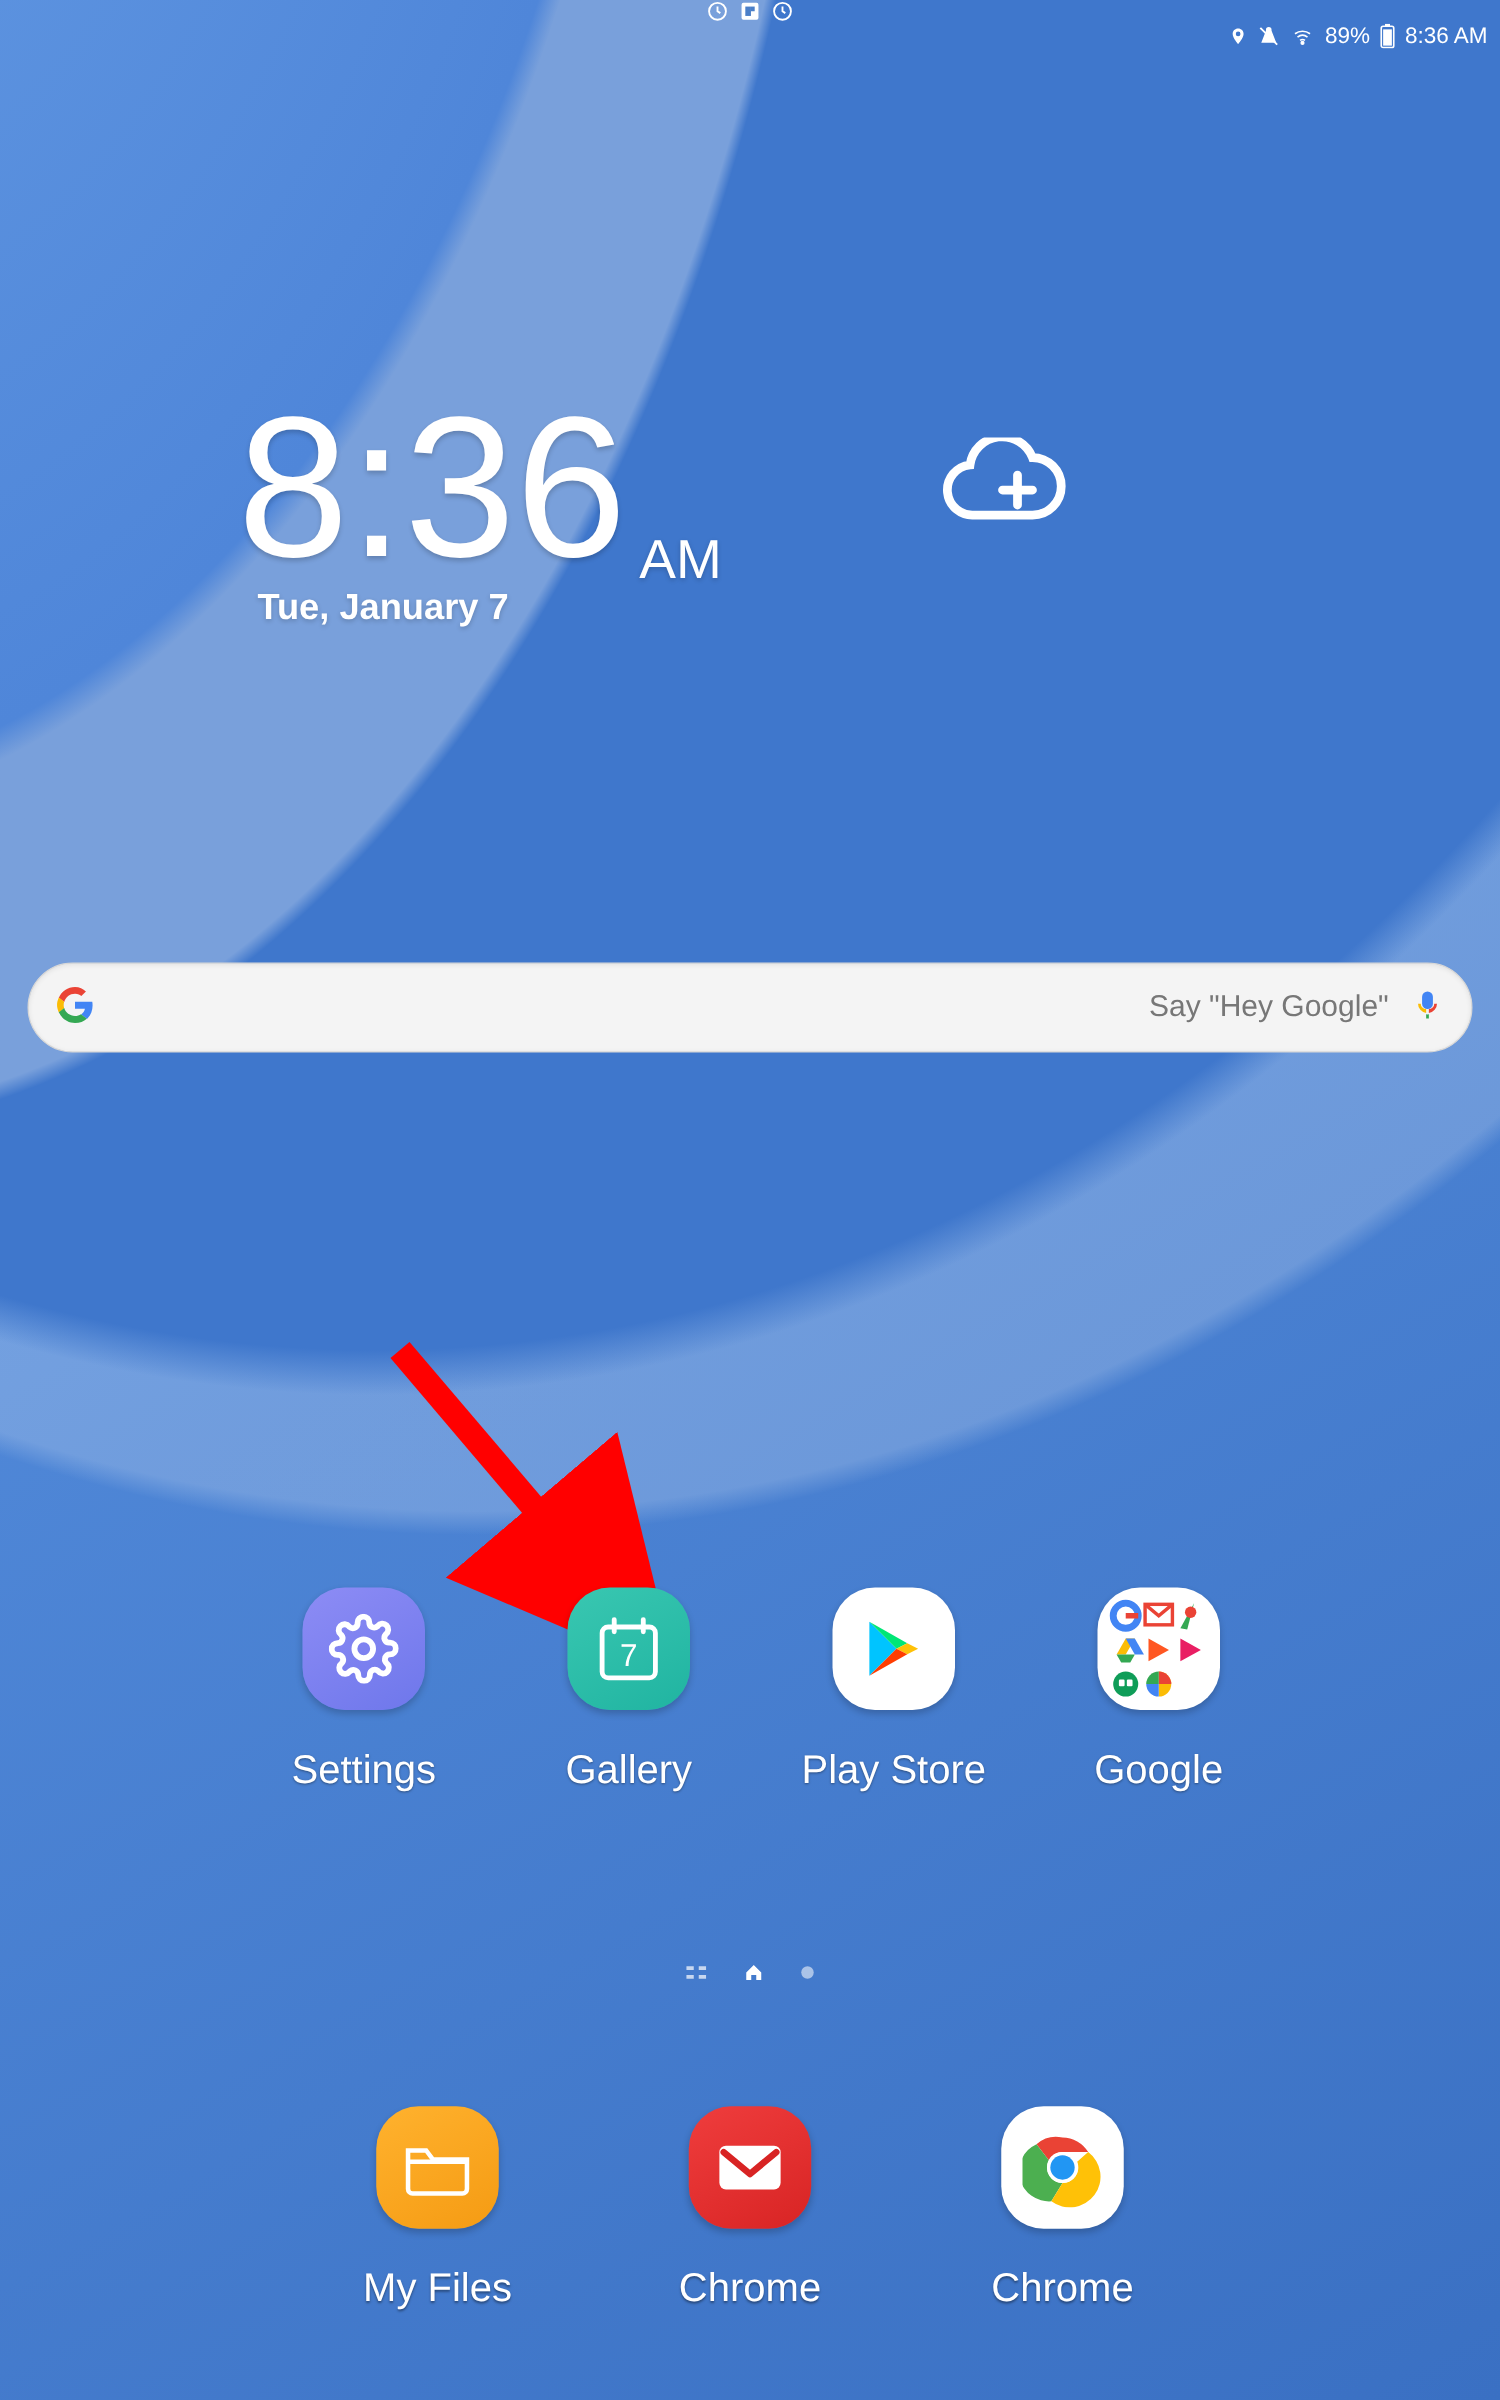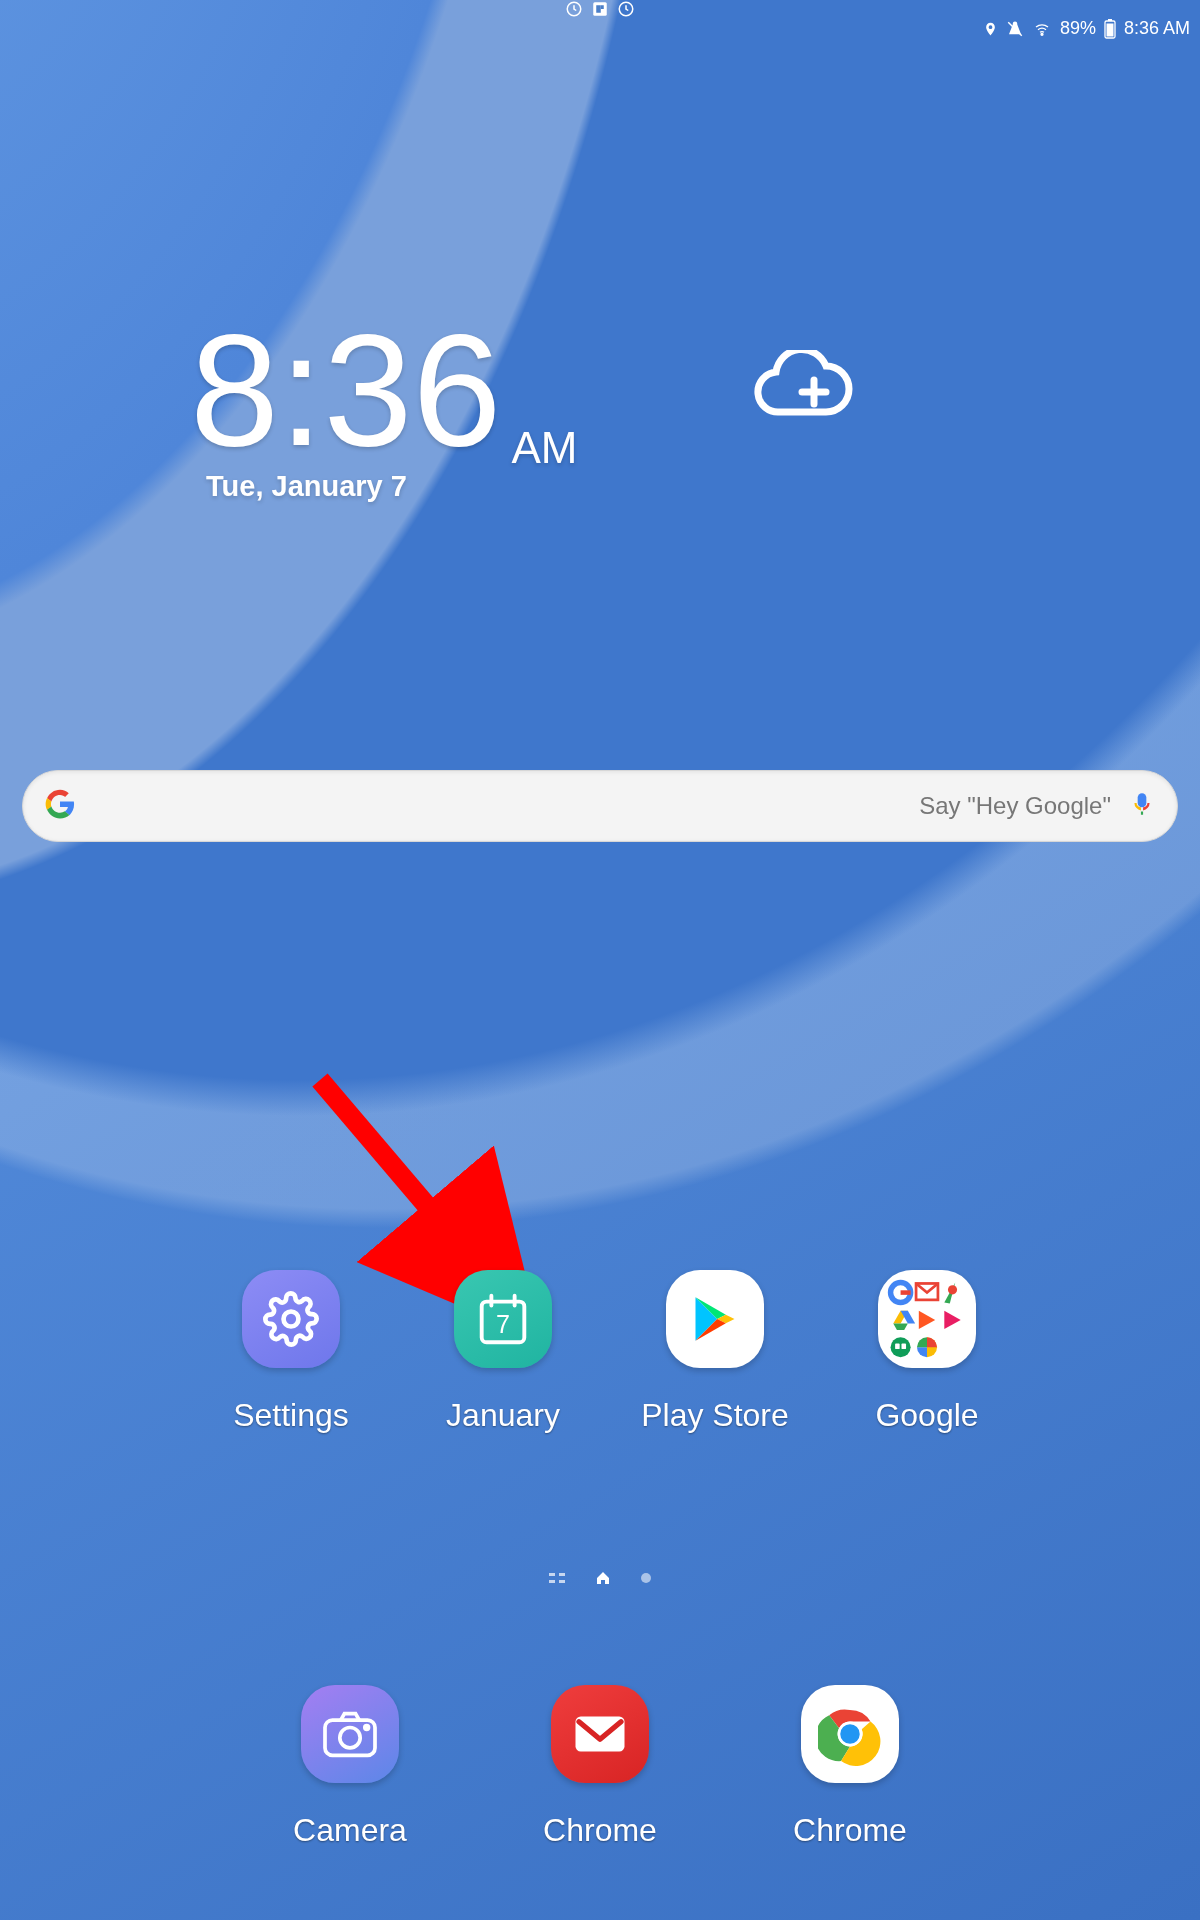--- a/index.html
+++ b/index.html
@@ -178,21 +178,21 @@
 
   <div class="app">
     <div class="tile bg-cal">
       <svg width="62" height="62" viewBox="0 0 64 64">
           <rect x="10" y="14" width="44" height="42" rx="5" fill="none" stroke="#fff" stroke-width="4"></rect>
           <line x1="20" y1="8" x2="20" y2="18" stroke="#fff" stroke-width="4" stroke-linecap="round"></line>
           <line x1="44" y1="8" x2="44" y2="18" stroke="#fff" stroke-width="4" stroke-linecap="round"></line>
           <text x="32" y="46" text-anchor="middle" font-size="26" font-weight="400" fill="#fff" font-family="Arial">7</text>
         </svg>
     </div>
-    <div class="lbl">January</div>
+    <div class="lbl">Gallery</div>
   </div>
 
   <div class="app">
     <div class="tile bg-white">
       <svg width="52" height="56" viewBox="0 0 48 48">
           <path fill="#00C4FF" d="M6 4v40l20-20z"></path>
           <path fill="#00E676" d="M6 4l28 16-8 4z"></path>
           <path fill="#FFC107" d="M34 20l8 4-8 4-8-4z"></path>
           <path fill="#FF3D00" d="M6 44l28-16-8-4z"></path>
         </svg>
@@ -243,33 +243,31 @@
       <rect x="10" y="9" width="6" height="3" fill="#fff" opacity=".7"></rect>
     </svg>
   <svg width="16" height="16">
       <path d="M8 2L2 8v6h4v-4h4v4h4V8z" fill="#fff"></path>
     </svg>
   <div class="dot"></div>
 </div>
 
 <div class="app-row row-dock">
 
-
-
-  <div class="app">
-    <div class="tile bg-camera">
-      <svg width="60" height="50" viewBox="0 0 64 54" fill="none" stroke="#fff" stroke-width="4">
-          <rect x="5" y="12" width="54" height="38" rx="8"></rect>
-          <path d="M22 12l4-7h12l4 7"></path>
-          <circle cx="32" cy="31" r="11"></circle>
-          <circle cx="50" cy="20" r="2" fill="#fff"></circle>
-        </svg>
-    </div>
-    <div class="lbl">Camera</div>
-  </div>
+  <div class="app">
+    <div class="tile bg-files">
+      <svg width="58" height="50" viewBox="0 0 64 54" fill="none" stroke="#fff" stroke-width="4">
+          <path d="M6 12h16l6 8h30v26a4 4 0 01-4 4H10a4 4 0 01-4-4V12z"></path>
+          <path d="M6 22h52"></path>
+        </svg>
+    </div>
+    <div class="lbl">My Files</div>
+  </div>
+
+
 
   <div class="app">
     <div class="tile bg-email">
       <svg width="56" height="42" viewBox="0 0 64 48">
           <rect x="4" y="4" width="56" height="40" rx="6" fill="#fff"></rect>
           <path d="M8 10l24 20L56 10" fill="none" stroke="#d82424" stroke-width="6" stroke-linecap="round" stroke-linejoin="round"></path>
         </svg>
     </div>
     <div class="lbl">Chrome</div>
   </div>

